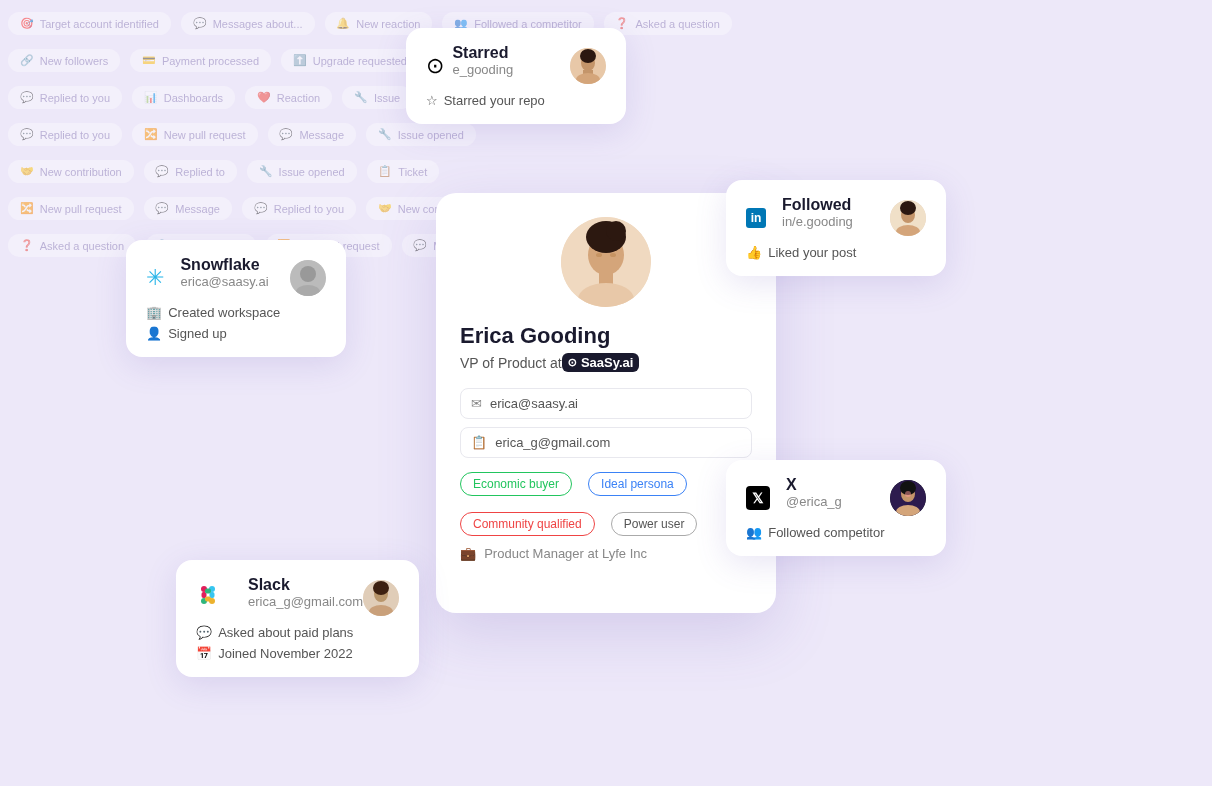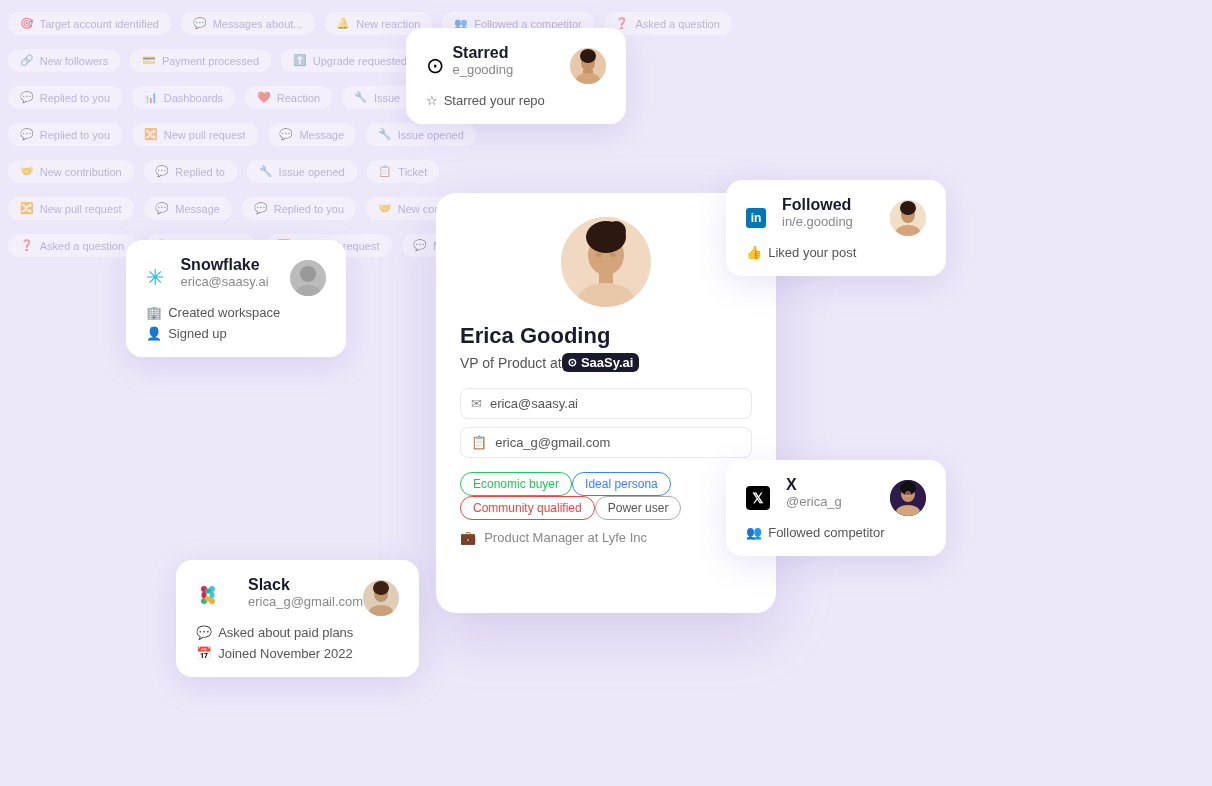--- a/index.html
+++ b/index.html
@@ -123,21 +123,21 @@
     }
 
     .contact-icon {
       color: #888;
       font-size: 13px;
     }
 
     .tags-row {
       display: flex;
       flex-wrap: wrap;
-      gap: 0;
+      gap: 16px;
       margin: 14px 0 10px;
       align-items: flex-end;
     }
 
     .tag {
       border-radius: 20px;
       padding: 4px 12px;
       font-size: 12px;
       font-weight: 500;
       border: 1.5px solid;

